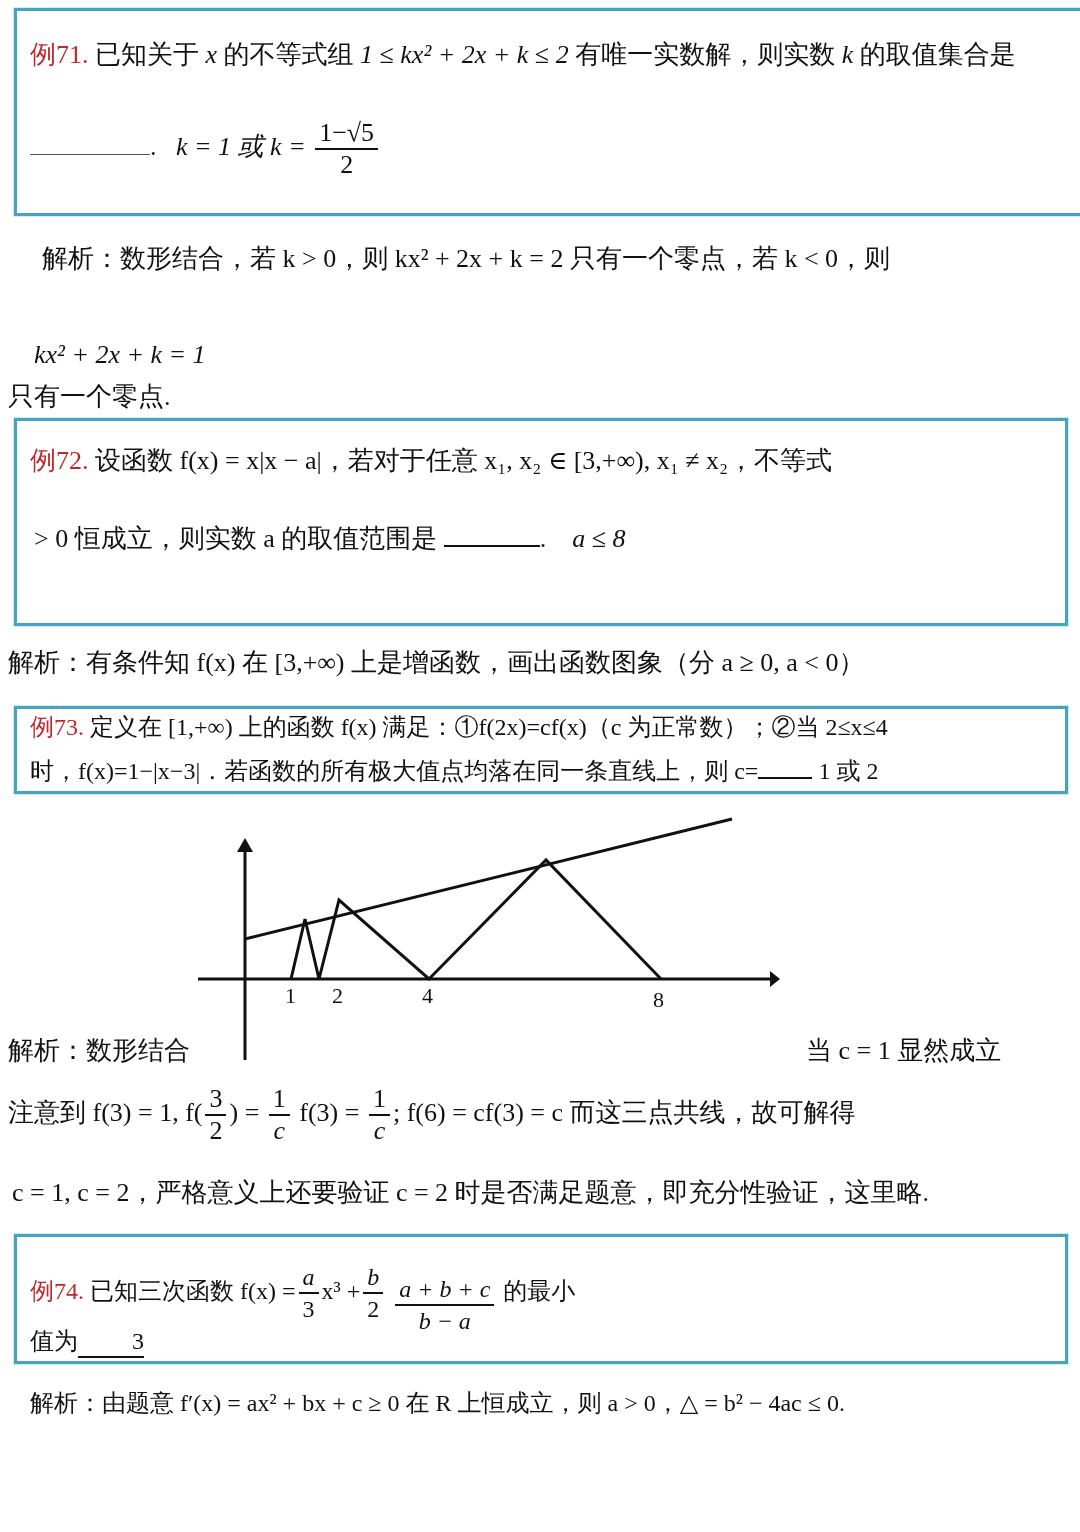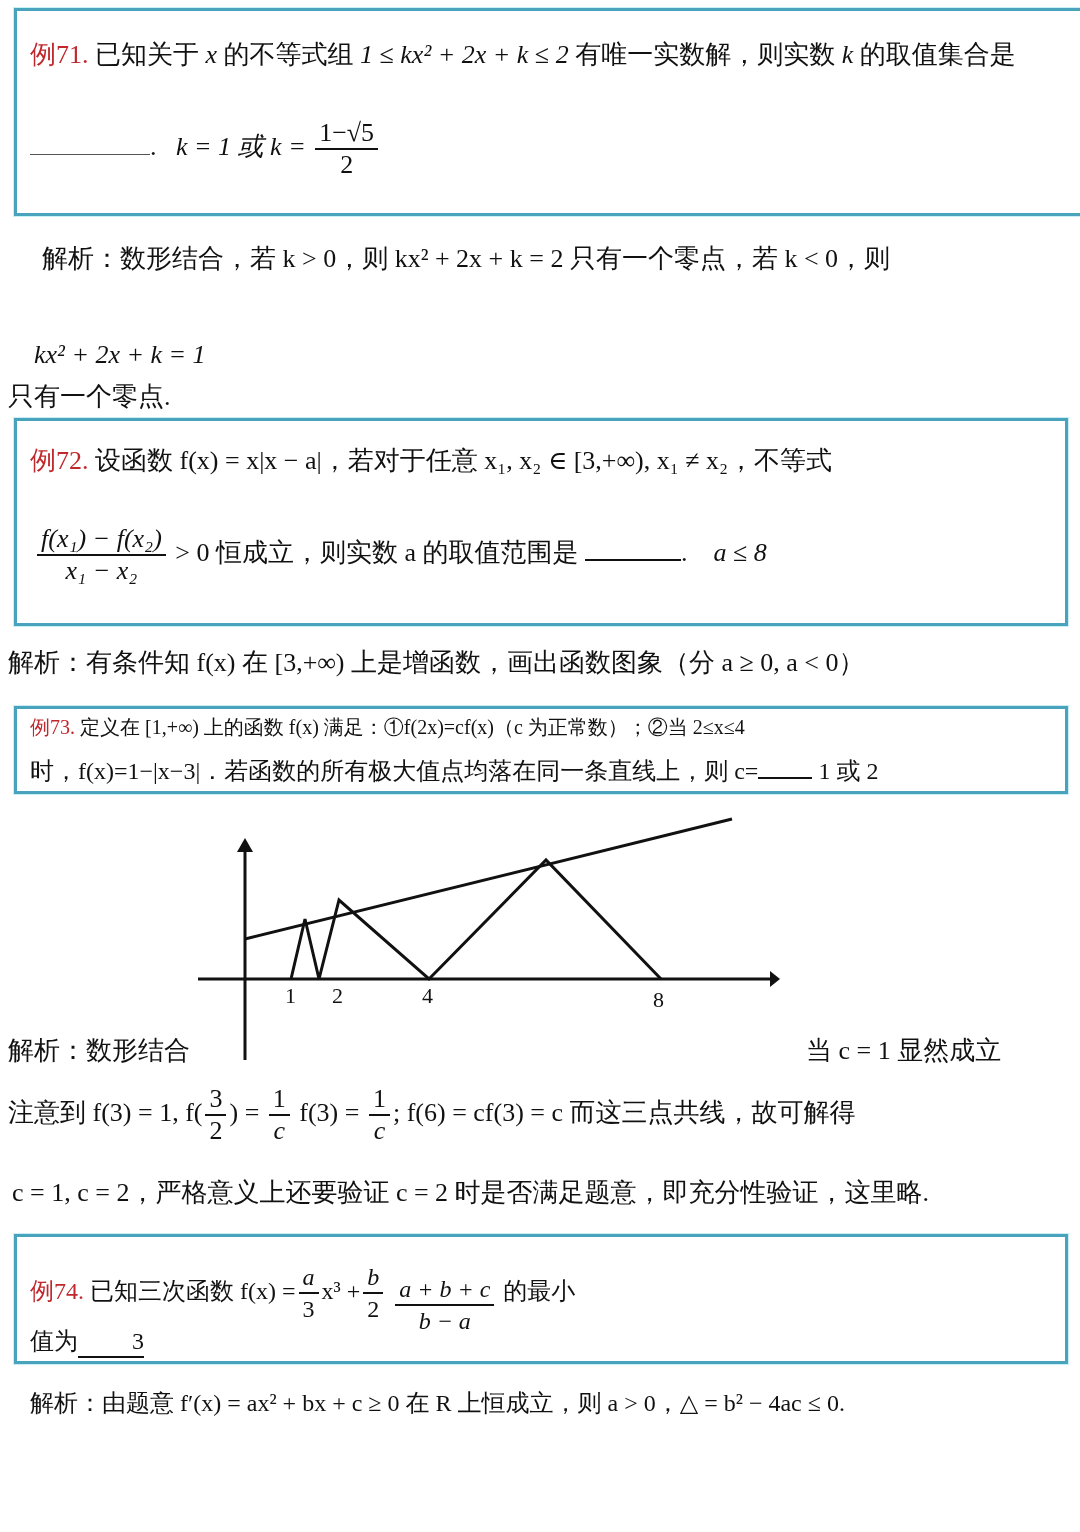--- a/index.html
+++ b/index.html
@@ -42,32 +42,28 @@
 <div class="line" style="left:30px;top:244px;margin-left:12px;">解析：数形结合，若 k &gt; 0，则 kx² + 2x + k = 2 只有一个零点，若 k &lt; 0，则</div>
 <div class="line" style="left:34px;top:324px;font-style:italic;margin-top:16px;">kx² + 2x + k = 1</div>
 <div class="line" style="left:8px;top:382px;">只有一个零点.</div>
 
 <div class="box" style="left:14px;top:418px;width:1054px;height:208px;"></div>
 <div class="line" style="left:30px;top:446px;">
   <span class="lbl">例72.</span>
   <span>设函数 f(x) = x|x − a|，若对于任意 x₁, x₂ ∈ [3,+∞), x₁ ≠ x₂，不等式</span>
 </div>
 <div class="line" style="left:34px;top:524px;">
-  <span class="frac">
-    <span class="top" style="font-style:italic;">f(x₁) − f(x₂)</span>
-    <span style="font-style:italic;">x₁ − x₂</span>
-  </span>
   <span>&gt; 0 恒成立，则实数 a 的取值范围是</span>
   <span class="blank" style="width:96px;"></span>.&nbsp;&nbsp;&nbsp;
   <i>a ≤ 8</i>
 </div>
 <div class="line" style="left:8px;top:648px;">解析：有条件知 f(x) 在 [3,+∞) 上是增函数，画出函数图象（分 a ≥ 0, a &lt; 0）</div>
 
 <div class="box" style="left:14px;top:706px;width:1054px;height:88px;"></div>
-<div class="line" style="left:30px;top:712px;font-size:20px;text-align:right;">
+<div class="line" style="left:30px;top:712px;font-size:24px;text-align:right;">
   <span class="lbl">例73.</span>
   <span>定义在 [1,+∞) 上的函数 f(x) 满足：①f(2x)=cf(x)（c 为正常数）；②当 2≤x≤4</span>
 </div>
 <div class="line" style="left:30px;top:756px;font-size:24px;">
   <span>时，f(x)=1−|x−3|．若函数的所有极大值点均落在同一条直线上，则 c=</span><span class="blank" style="width:54px;"></span>
   <span>1 或 2</span>
 </div>
 
 <svg style="left:180px;top:810px;" width="620" height="260" viewBox="0 0 620 260">
   <g stroke="#111" stroke-width="3" fill="none">

